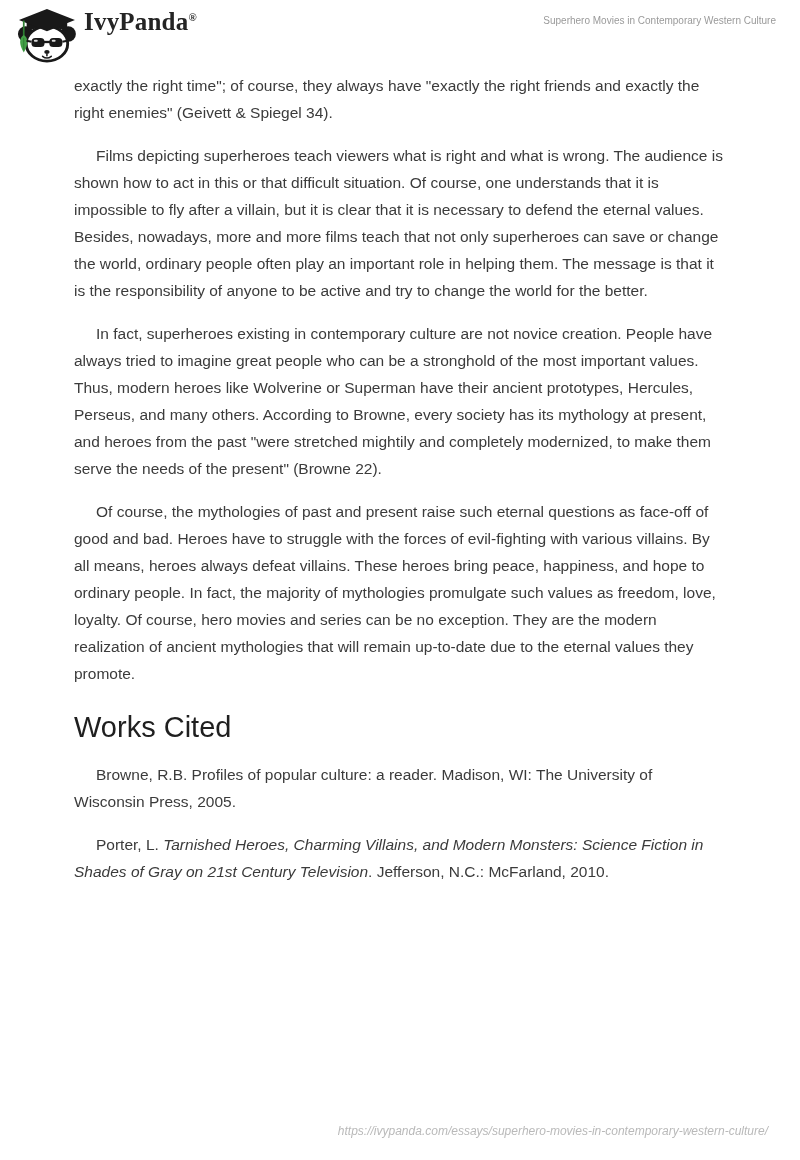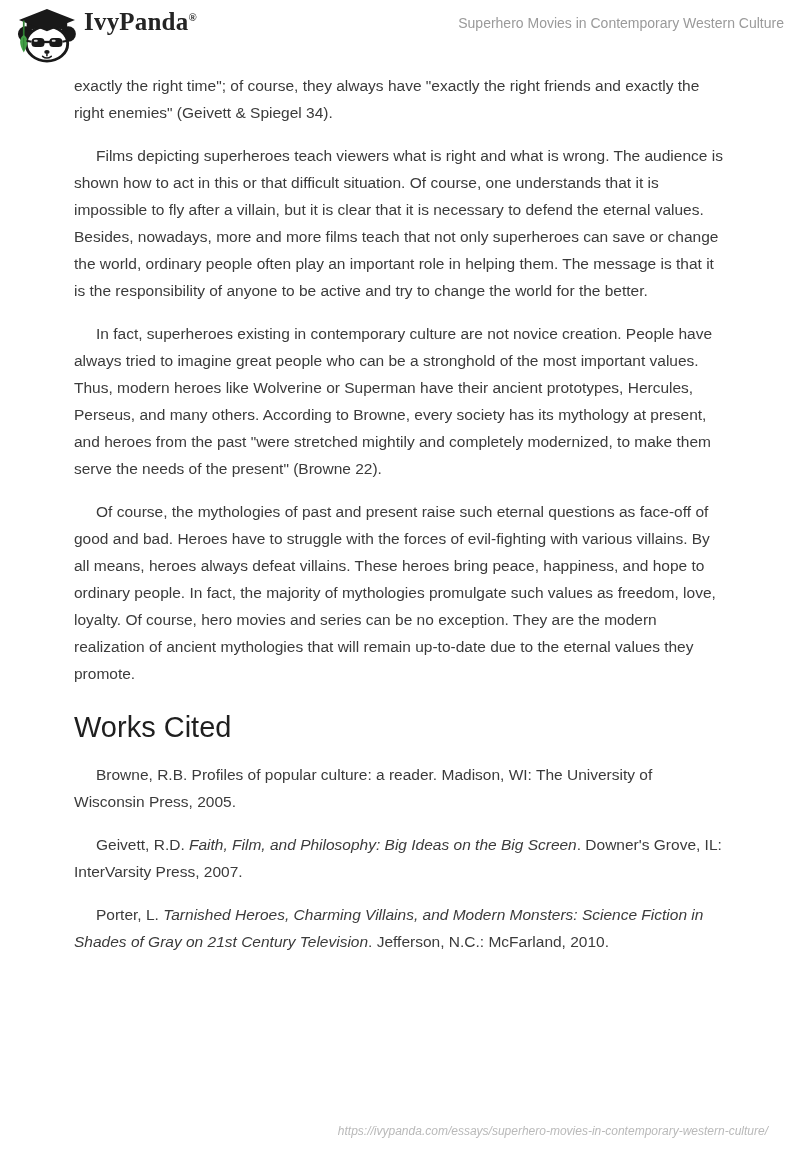--- a/index.html
+++ b/index.html
@@ -23,22 +23,22 @@
   .logo-mark { display: inline-block; width: 62px; height: 56px; }
   .brand-name {
     font-family: "Liberation Serif", serif;
     font-weight: 700;
     font-size: 25px;
     color: #242424;
     letter-spacing: 0.2px;
   }
   .brand-name sup { font-size: 11px; font-weight: 700; vertical-align: super; }
   .doc-title {
-    position: absolute; top: 15px; right: 16px;
-    font-size: 14px; color: #9a9a9a;
+    position: absolute; top: 15px; right: 24px;
+    font-size: 10px; color: #9a9a9a;
   }
 
   
   .content {
     position: absolute; top: 72px; left: 74px; width: 650px;
     color: #3b3b3b;
   }
   .body-text {
     font-size: 15.5px;
     line-height: 27px;
@@ -132,21 +132,20 @@
 
 
     <p class="body-text">In fact, superheroes existing in contemporary culture are not novice creation. People have always tried to imagine great people who can be a stronghold of the most important values. Thus, modern heroes like Wolverine or Superman have their ancient prototypes, Hercules, Perseus, and many others. According to Browne, every society has its mythology at present, and heroes from the past "were stretched mightily and completely modernized, to make them serve the needs of the present" (Browne 22).</p>
 
     <p class="body-text">Of course, the mythologies of past and present raise such eternal questions as face-off of good and bad. Heroes have to struggle with the forces of evil-fighting with various villains. By all means, heroes always defeat villains. These heroes bring peace, happiness, and hope to ordinary people. In fact, the majority of mythologies promulgate such values as freedom, love, loyalty. Of course, hero movies and series can be no exception. They are the modern realization of ancient mythologies that will remain up-to-date due to the eternal values they promote.</p>
 
     <h2 class="works-cited-heading">Works Cited</h2>
 
     <p class="citation"><span>Browne, R.B. Profiles of popular culture: a reader. Madison, WI: The University of Wisconsin Press, 2005.</span><span class="cite-title"></span><span></span></p>
 
-    <p class="citation"><span>Geivett, R.D. </span><span class="cite-title">Faith, Film, and Philosophy: Big Ideas on the Big Screen</span><span>. Downer's Grove, IL: InterVarsity Press, 2007.</span></p>
 
     <p class="citation"><span>Porter, L. </span><span class="cite-title">Tarnished Heroes, Charming Villains, and Modern Monsters: Science Fiction in Shades of Gray on 21st Century Television</span><span>. Jefferson, N.C.: McFarland, 2010.</span></p>
 
   </main>
 
   <a class="footer-url" href="#">https://ivypanda.com/essays/superhero-movies-in-contemporary-western-culture/</a>
 
 </div>
 
 </body></html>

